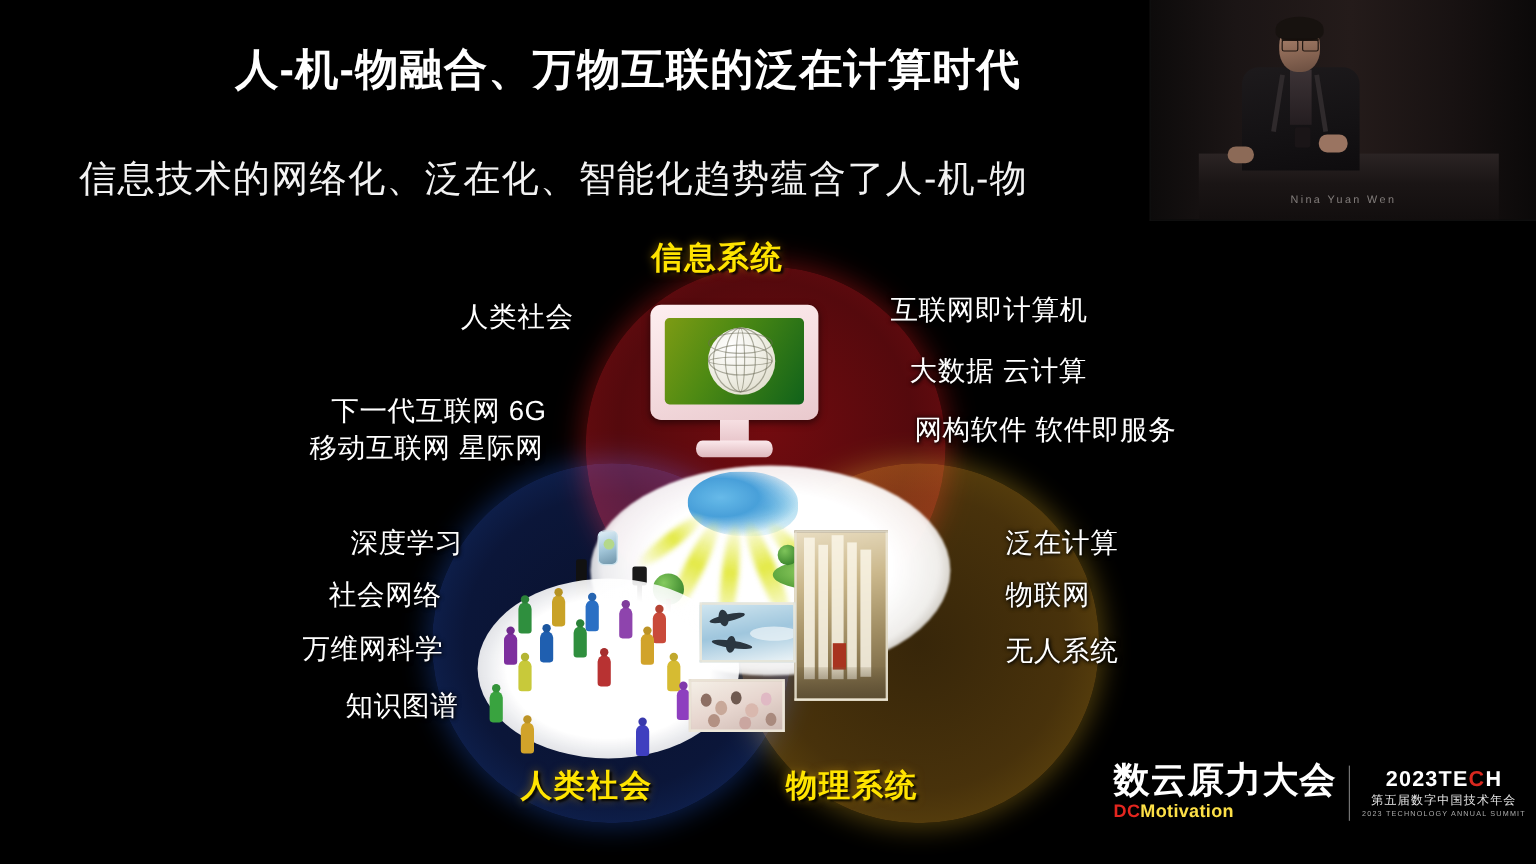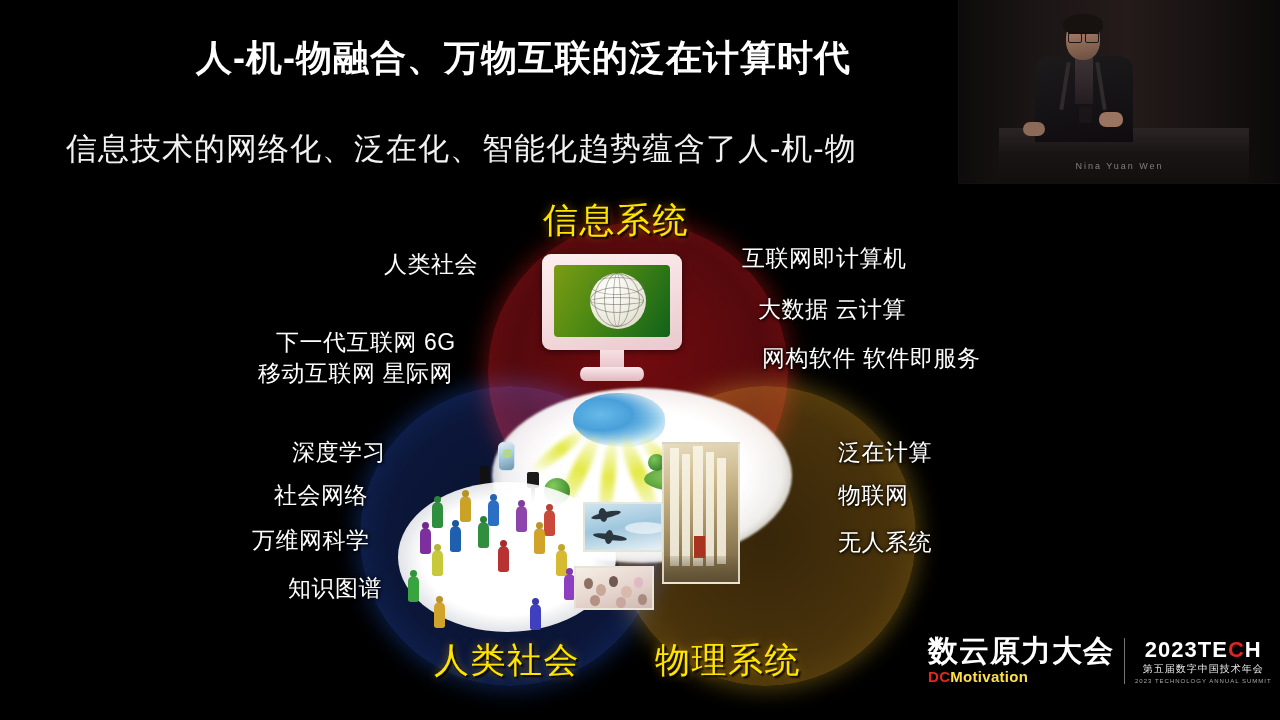--- a/index.html
+++ b/index.html
@@ -246,22 +246,22 @@
   .lbl {
     position: absolute;
     color: #ffffff;
     font-size: 23px;
     white-space: nowrap;
     text-shadow: 1px 1px 3px rgba(0,0,0,.95), 0 0 4px rgba(0,0,0,.9);
     letter-spacing: .5px;
   }
   .circle-title {
     position: absolute;
-    font-size: 35px;
-    font-weight: normal;
+    font-size: 26px;
+    font-weight: bold;
     color: #ffe400;
     white-space: nowrap;
     letter-spacing: 1.5px;
     text-shadow: 2px 2px 2px rgba(0,0,0,.95), 0 0 8px rgba(190,140,0,.7);
   }
 
   
   #speaker-pip {
     position: absolute;
     left: 958px; top: 0px; width: 322px; height: 184px;
@@ -351,21 +351,21 @@
   }
   #logo-en {
     font-size: 15px; font-weight: bold; line-height:1.2; margin-top:2px;
     letter-spacing:.3px;
   }
   #logo-en .dc { color:#e3261f; }
   #logo-en .mot { color:#fde047; }
   #logo-divider { width:1px; height:46px; background:rgba(255,255,255,.45); }
   #logo-right { display:flex; flex-direction:column; align-items:center; }
   #logo-year {
-    font-size:22px; font-weight:bold; color:#ffffff; letter-spacing:1px;
+    font-size:18px; font-weight:bold; color:#ffffff; letter-spacing:1px;
     line-height:1.05;
   }
   #logo-year .tech-accent { color:#d9281f; }
   #logo-sub-cn { font-size:10px; color:#e8e8e8; letter-spacing:1px; margin-top:1px; }
   #logo-sub-en { font-size:6px; color:#a9a9a9; letter-spacing:1px; margin-top:2px; }
 </style>
 </head>
 <body>
 
 <div id="stage">

